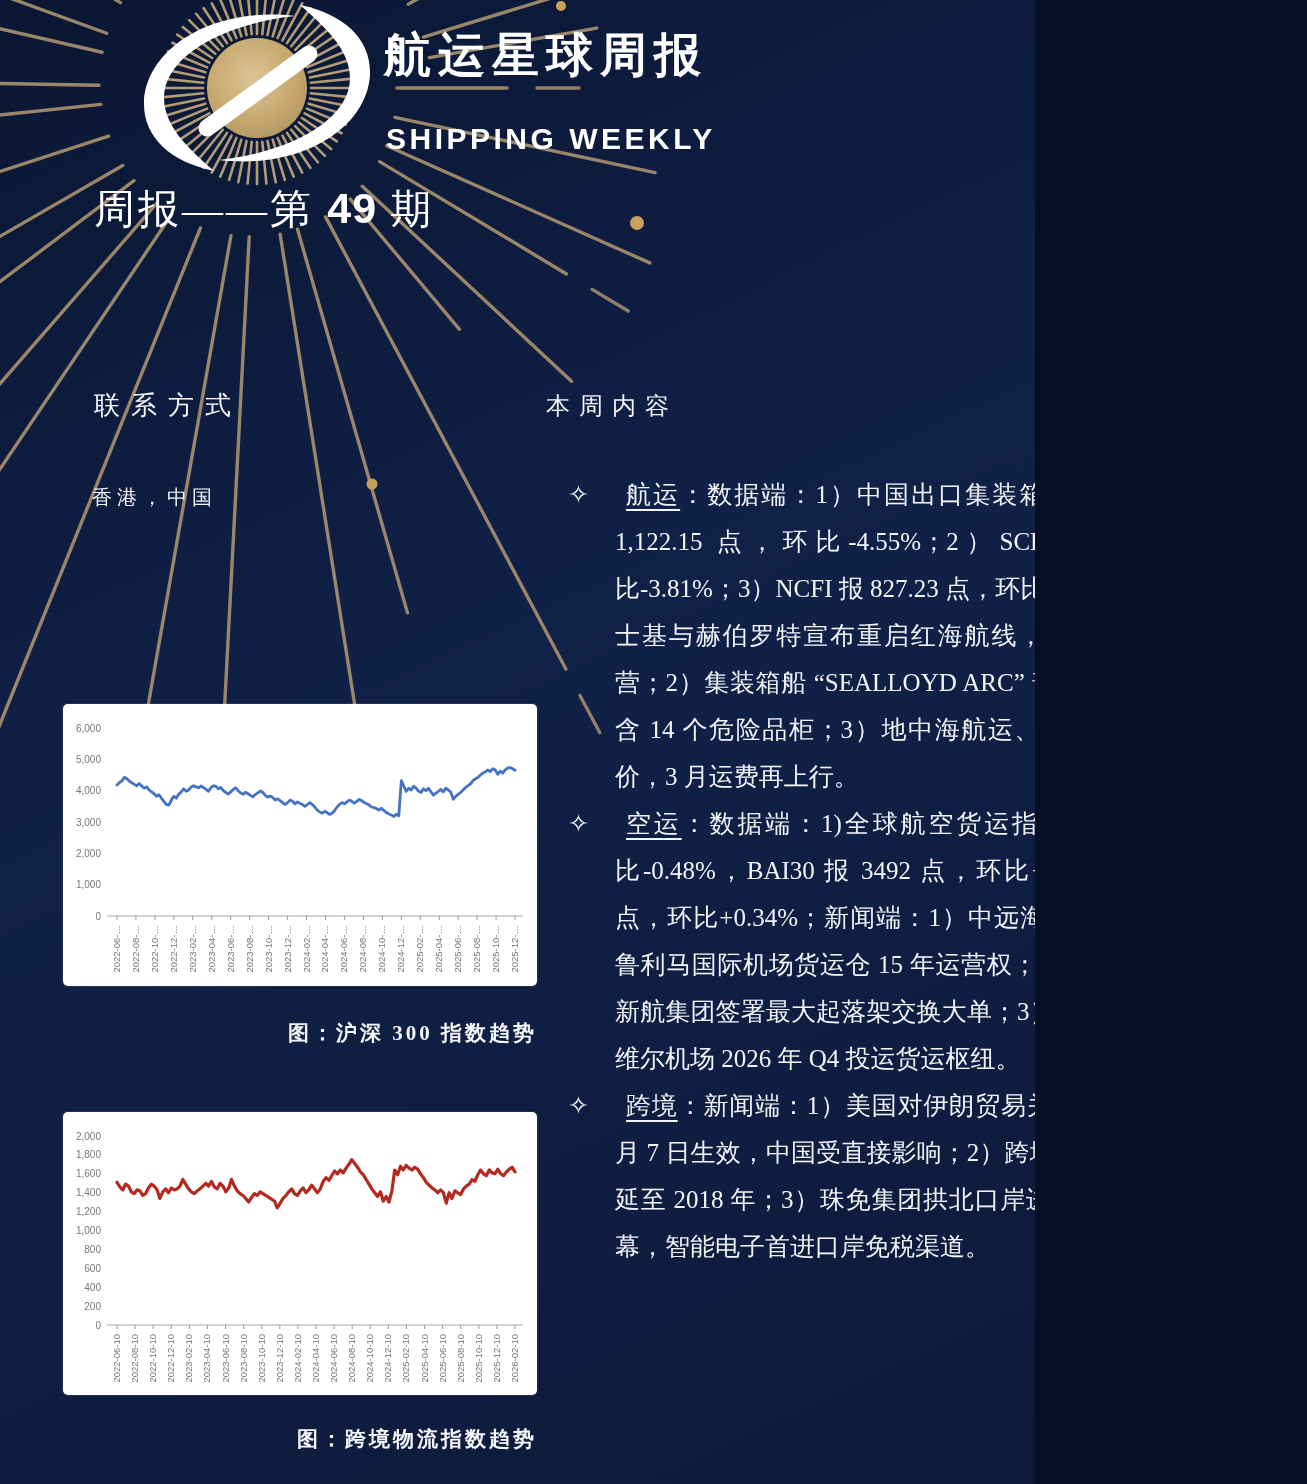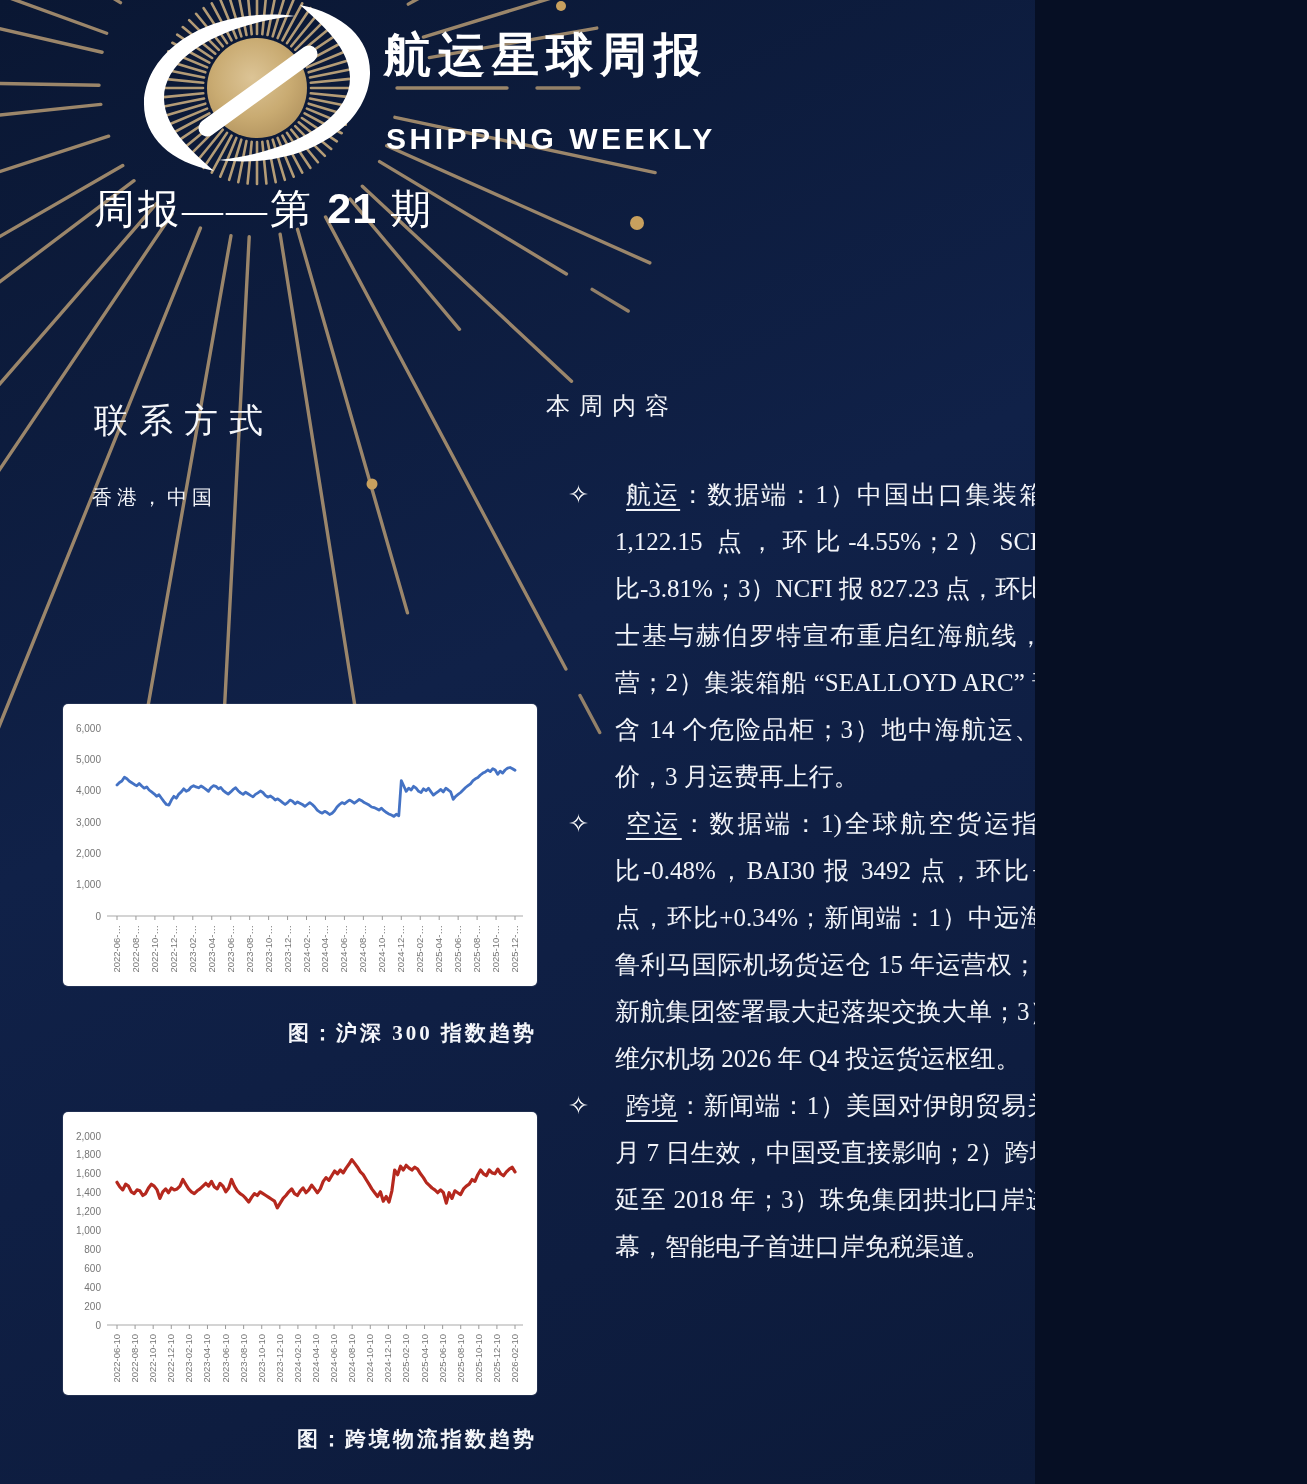--- a/index.html
+++ b/index.html
@@ -9,21 +9,21 @@
   svg.decor{position:absolute;left:0;top:0;z-index:0;}
   .abs{position:absolute;z-index:2;}
   
   .brand-cn{left:384px;top:24px;font-family:"Liberation Sans","DejaVu Sans",sans-serif;
             font-weight:700;font-size:47px;letter-spacing:7px;color:#ffffff;}
   .brand-en{left:386px;top:86px;font-family:"Liberation Sans","DejaVu Sans",sans-serif;
             font-weight:700;font-size:30px;letter-spacing:3.5px;color:#ffffff;margin-top:36px;}
   .issue{left:94px;top:182px;font-size:41px;letter-spacing:3px;color:#ffffff;}
   .issue b{font-family:"Liberation Sans","DejaVu Sans",sans-serif;font-size:43px;letter-spacing:1px;}
   
-  .contact-heading{left:94px;top:398px;font-size:34px;letter-spacing:11px;}
+  .contact-heading{left:94px;top:388px;font-size:26px;letter-spacing:11px;}
   .contact-city{left:92px;top:484px;font-size:20px;letter-spacing:5px;}
   .contact-email{left:92px;top:524px;font-size:27px;font-weight:700;letter-spacing:.5px;}
   .chart-card{left:63px;width:474px;background:#ffffff;border-radius:5px;
               box-shadow:0 0 0 1px rgba(255,255,255,.08);}
   .chart-card.c1{top:704px;height:282px;}
   .chart-card.c2{top:1112px;height:283px;}
   .fig-caption{left:63px;width:474px;text-align:right;font-size:21px;font-weight:700;letter-spacing:3px;}
   .fig-caption.f1{top:1019px;}
   .fig-caption.f2{top:1425px;}
   
@@ -173,21 +173,21 @@
       <circle cx="637" cy="223" r="7"></circle>
       <circle cx="372" cy="484" r="5.5"></circle>
       <circle cx="561" cy="6" r="5"></circle>
     </g>
   </svg>
 
   <div class="abs brand-cn">航运星球周报</div>
   <div class="abs brand-en">SHIPPING WEEKLY</div>
   <div class="abs issue">
     <span>周报——第</span>
-    <b>21</b>
+    <b>49</b>
     <span>期</span>
   </div>
 
   <div class="abs contact-heading">联系方式</div>
   <div class="abs contact-city">香港，中国</div>
 
   <div class="abs chart-card c1">
     <svg id="chart1" width="474" height="282" viewBox="0 0 474 282">
         <text x="38" y="215.5" text-anchor="end" font-size="10" font-family="Liberation Sans, DejaVu Sans, sans-serif" fill="#767676">0</text>
         <text x="38" y="184.16666666666666" text-anchor="end" font-size="10" font-family="Liberation Sans, DejaVu Sans, sans-serif" fill="#767676">1,000</text>

